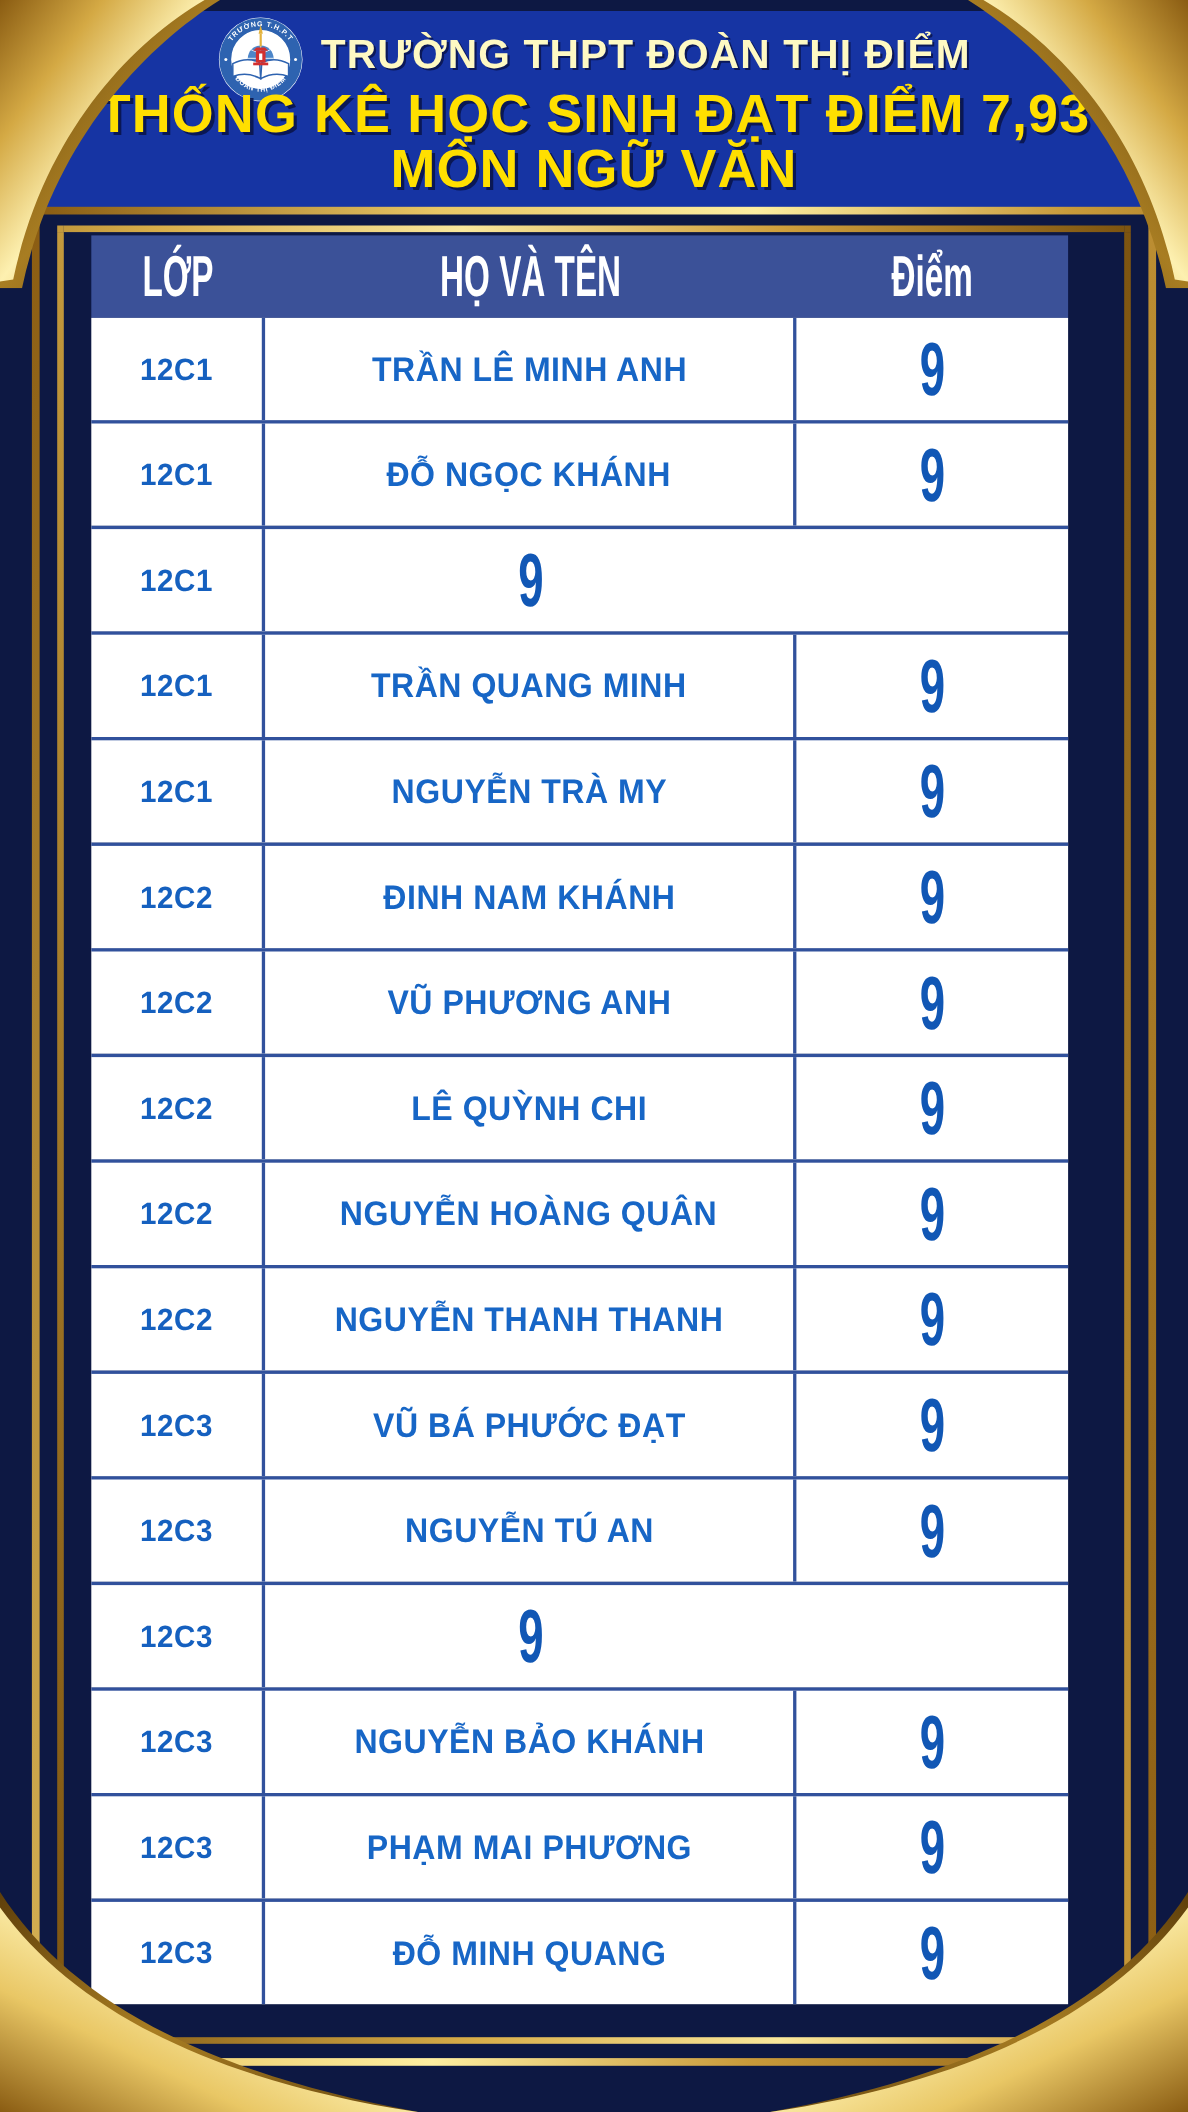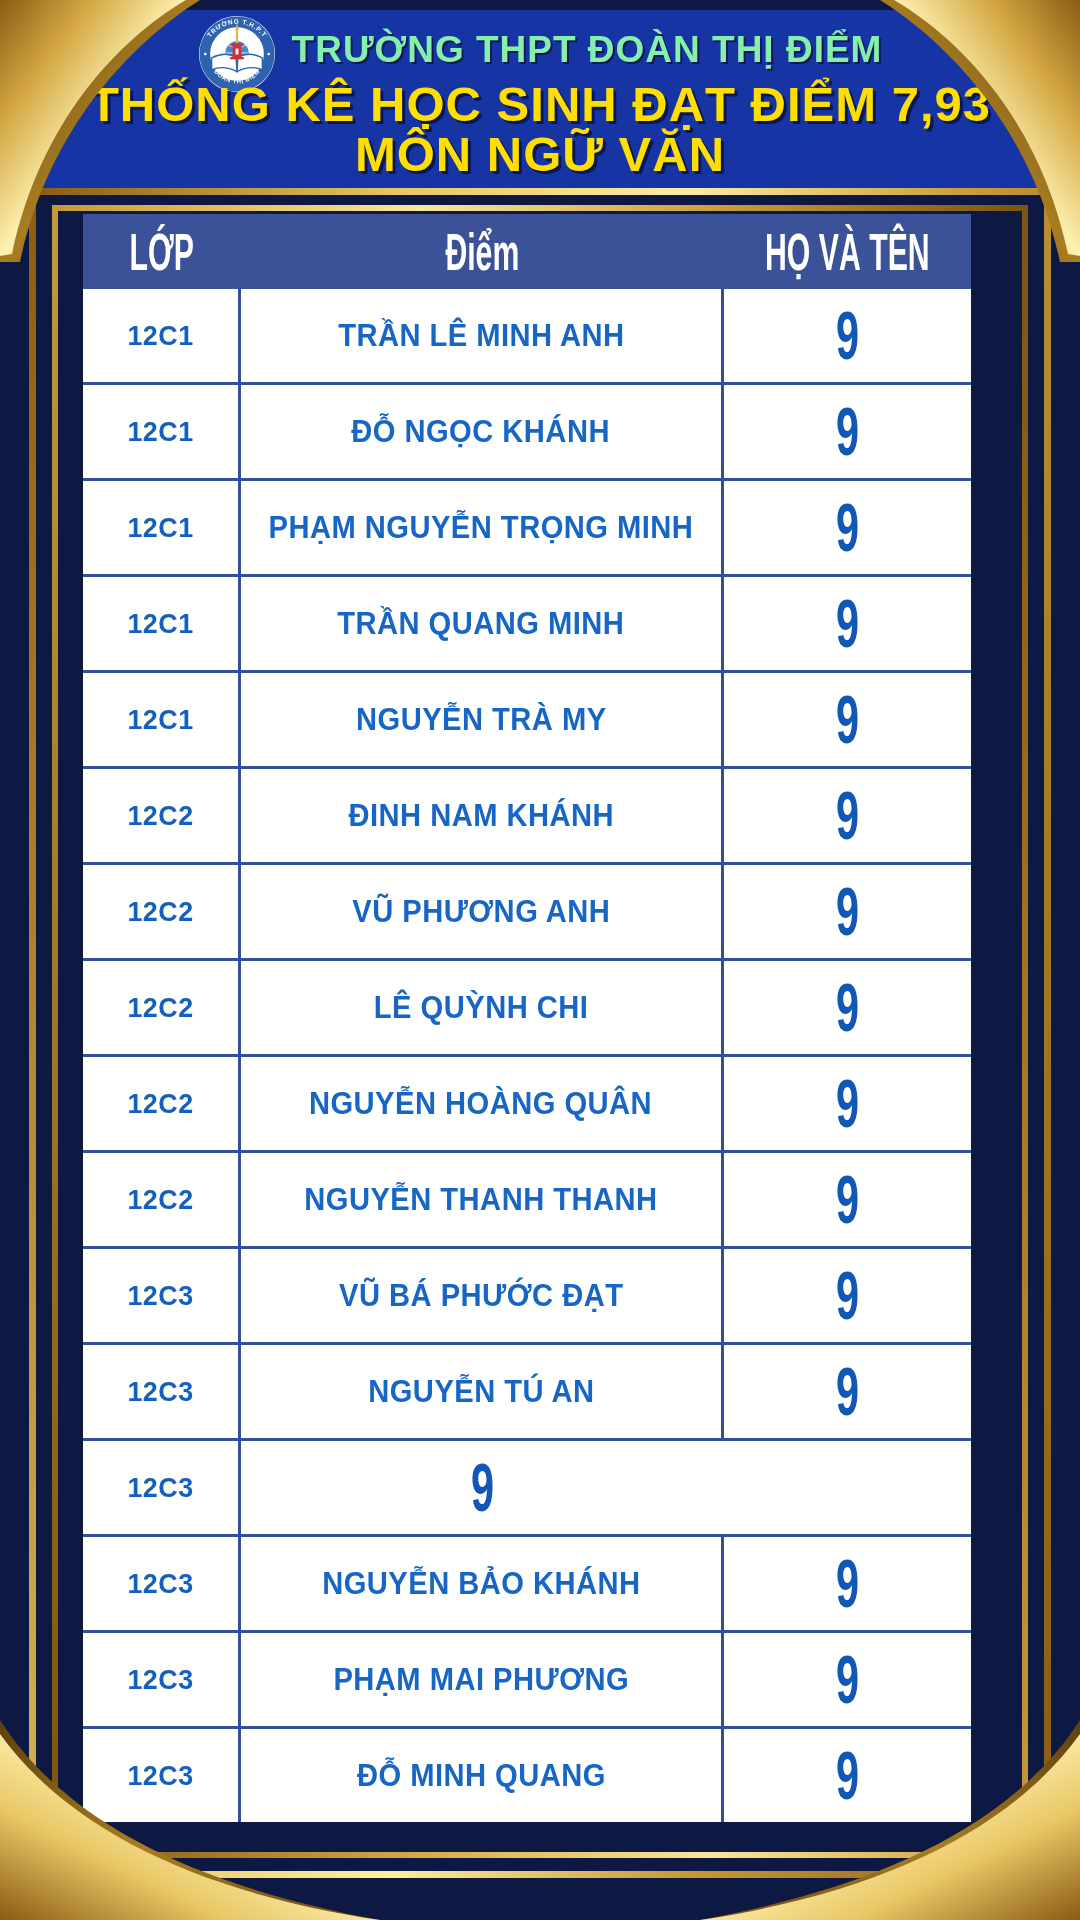--- a/index.html
+++ b/index.html
@@ -13,21 +13,21 @@
   .header-band{
     position:absolute;left:0;right:0;top:10px;height:182px;
     background:#1634a3;
   }
   .school-row{
     position:absolute;left:0;right:0;top:8px;height:64px;
     display:flex;align-items:center;justify-content:center;gap:16px;
   }
   .logo{width:78px;height:78px;flex:0 0 auto;margin-top:8px;}
   .school-name{
-    color:#86efac;font-size:37px;font-weight:800;letter-spacing:1px;
+    color:#fef9c3;font-size:37px;font-weight:800;letter-spacing:1px;
     text-shadow:2px 2px 0 rgba(9,20,75,.85);white-space:nowrap;
   }
   .title1,.title2{
     position:absolute;left:0;right:0;text-align:center;
     color:#ffdf00;font-weight:800;font-size:49px;letter-spacing:1px;
     text-shadow:3px 3px 0 rgba(9,20,75,.9);white-space:nowrap;
   }
   .title1{top:66px;}
   .title2{top:116px;}
 
@@ -135,25 +135,25 @@
 
   <div class="gold-frame frame-outer"></div>
   <div class="gold-frame frame-inner"></div>
 
   <div class="table-wrap">
     <div class="thead">
       <div class="th">
         <span class="th-label">LỚP</span>
       </div>
       <div class="th">
+        <span class="th-label">HỌ VÀ TÊN</span>
+      </div>
+      <div class="th">
         <span class="th-label">Điểm</span>
       </div>
-      <div class="th">
-        <span class="th-label">HỌ VÀ TÊN</span>
-      </div>
     </div>
     <div class="tbody" id="tbody">
   <div class="trow">
     <div class="cell c-class">
       <span class="class-text">12C1</span>
     </div>
     <div class="cell c-name">
       <span class="name-text">TRẦN LÊ MINH ANH</span>
     </div>
     <div class="cell c-score">
@@ -169,23 +169,20 @@
       <span class="name-text">ĐỖ NGỌC KHÁNH</span>
     </div>
     <div class="cell c-score">
       <span class="score-text">9</span>
     </div>
   </div>
 
   <div class="trow">
     <div class="cell c-class">
       <span class="class-text">12C1</span>
-    </div>
-    <div class="cell c-name">
-      <span class="name-text">PHẠM NGUYỄN TRỌNG MINH</span>
     </div>
     <div class="cell c-score">
       <span class="score-text">9</span>
     </div>
   </div>
 
   <div class="trow">
     <div class="cell c-class">
       <span class="class-text">12C1</span>
     </div>

